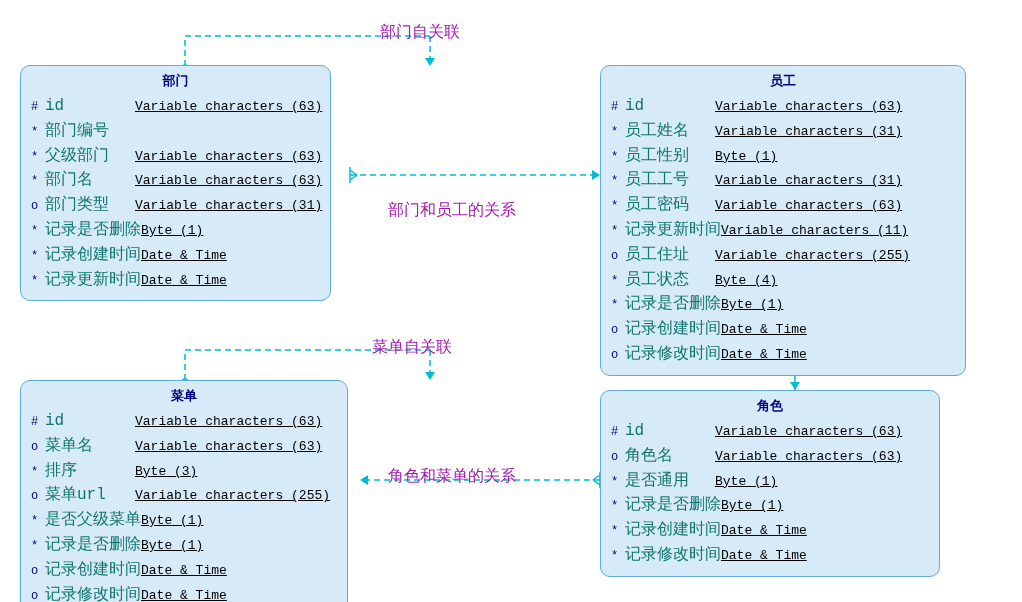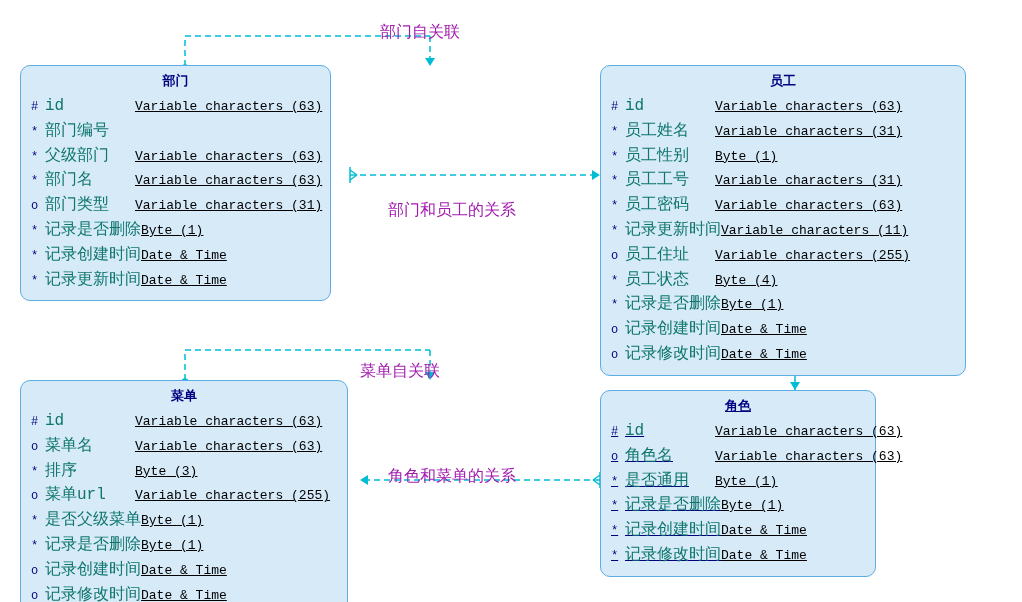--- a/index.html
+++ b/index.html
@@ -68,21 +68,21 @@
       height: 602px;
       pointer-events: none;
     }
     
     #dept { left: 20px; top: 65px; width: 311px; }
     
     #emp  { left: 600px; top: 65px; width: 366px; }
     
     #menu { left: 20px; top: 380px; width: 328px; }
     
-    #role { left: 600px; top: 390px; width: 276px; text-decoration: underline; }
+    #role { left: 600px; top: 390px; width: 340px; }
   </style>
 </head>
 <body>
 
 <div class="diagram-container">
 
   <svg class="arrows">
 
     <line x1="185" y1="66" x2="185" y2="36" stroke="#00bcd4" stroke-width="1.5" stroke-dasharray="6,4"></line>
     <line x1="185" y1="36" x2="430" y2="36" stroke="#00bcd4" stroke-width="1.5" stroke-dasharray="6,4"></line>
@@ -113,21 +113,21 @@
 
     <line x1="600" y1="480" x2="360" y2="480" stroke="#00bcd4" stroke-width="1.5" stroke-dasharray="6,4"></line>
     <polygon points="360,480 368,475 368,485" fill="#00bcd4"></polygon>
     <line x1="600" y1="475" x2="593" y2="480" stroke="#00bcd4" stroke-width="1.5"></line>
     <line x1="600" y1="485" x2="593" y2="480" stroke="#00bcd4" stroke-width="1.5"></line>
     <line x1="600" y1="472" x2="600" y2="488" stroke="#00bcd4" stroke-width="1.5"></line>
   </svg>
 
   <div class="relation-label" style="left:380px; top:22px;">部门自关联</div>
   <div class="relation-label" style="left:388px; top:160px;margin-top:40px;">部门和员工的关系</div>
-  <div class="relation-label" style="left:360px; top:337px;margin-top:24px;">菜单自关联</div>
+  <div class="relation-label" style="left:372px; top:337px;">菜单自关联</div>
   <div class="relation-label" style="left:650px; top:358px;">员工和角色的关系</div>
   <div class="relation-label" style="left:388px; top:466px;font-family:Liberation Serif, serif;">角色和菜单的关系</div>
 
   <div class="entity-box" id="dept">
     <div class="entity-title">部门</div>
     <div class="entity-row">
       <span class="marker">#</span>
       <span class="field-name">id</span>
       <span class="field-type">Variable characters (63)</span>
     </div>

